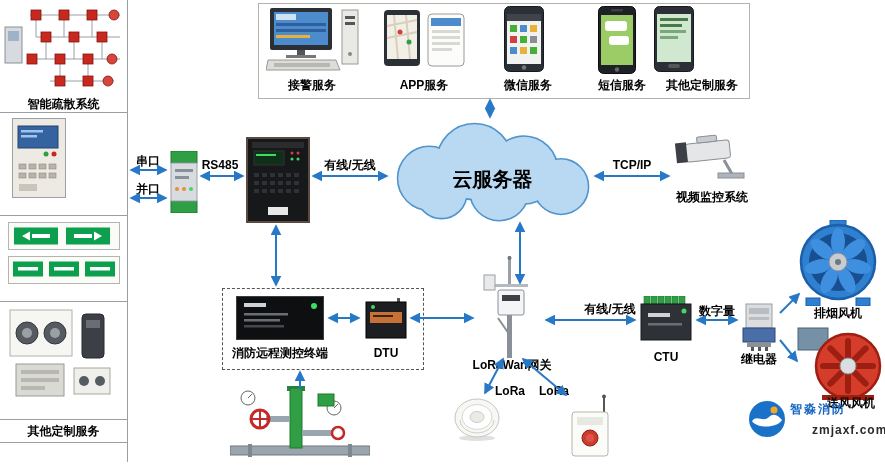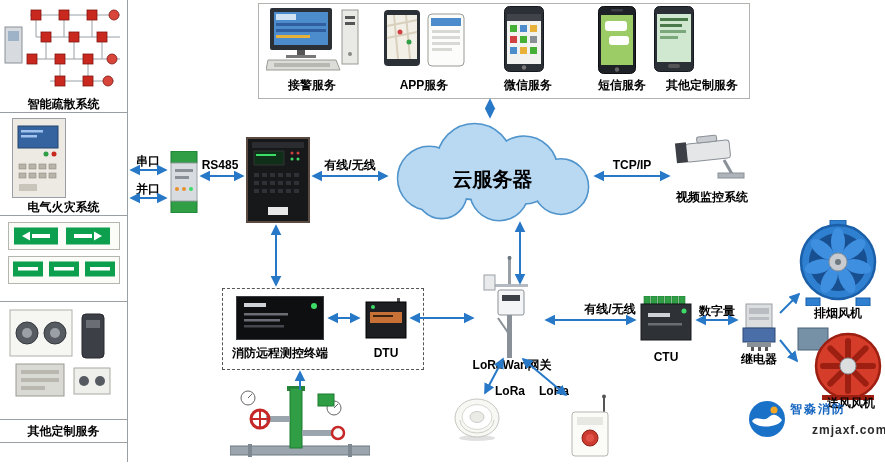--- a/index.html
+++ b/index.html
@@ -59,21 +59,20 @@
         <rect x="17" y="46" width="7" height="5"></rect>
         <rect x="27" y="46" width="7" height="5"></rect>
         <rect x="37" y="46" width="7" height="5"></rect>
       <rect x="7" y="55" width="7" height="5"></rect>
         <rect x="17" y="55" width="7" height="5"></rect>
         <rect x="27" y="55" width="7" height="5"></rect>
         <rect x="37" y="55" width="7" height="5"></rect>
     </g>
     <rect x="7" y="66" width="18" height="7" fill="#c9c5bb"></rect>
   </svg>
-  <div class="lbl" style="left:0;top:200px;width:127px">电气火灾系统</div>
   <div class="hline" style="left:0;top:215px;width:127px"></div>
 
   <svg class="abs" style="left:8px;top:222px" width="112" height="62" viewBox="0 0 112 62">
     <rect x="0.5" y="0.5" width="111" height="27" fill="#fbfbf8" stroke="#b5b5b0"></rect>
     <rect x="6" y="5.5" width="44" height="17" fill="#0ca04e"></rect>
     <rect x="58" y="5.5" width="44" height="17" fill="#0ca04e"></rect>
     <polygon points="14,14 22,9.5 22,18.5" fill="#fff"></polygon>
     <rect x="24" y="12" width="18" height="4" fill="#fff"></rect>
     <polygon points="94,14 86,9.5 86,18.5" fill="#fff"></polygon>
     <rect x="66" y="12" width="18" height="4" fill="#fff"></rect>

